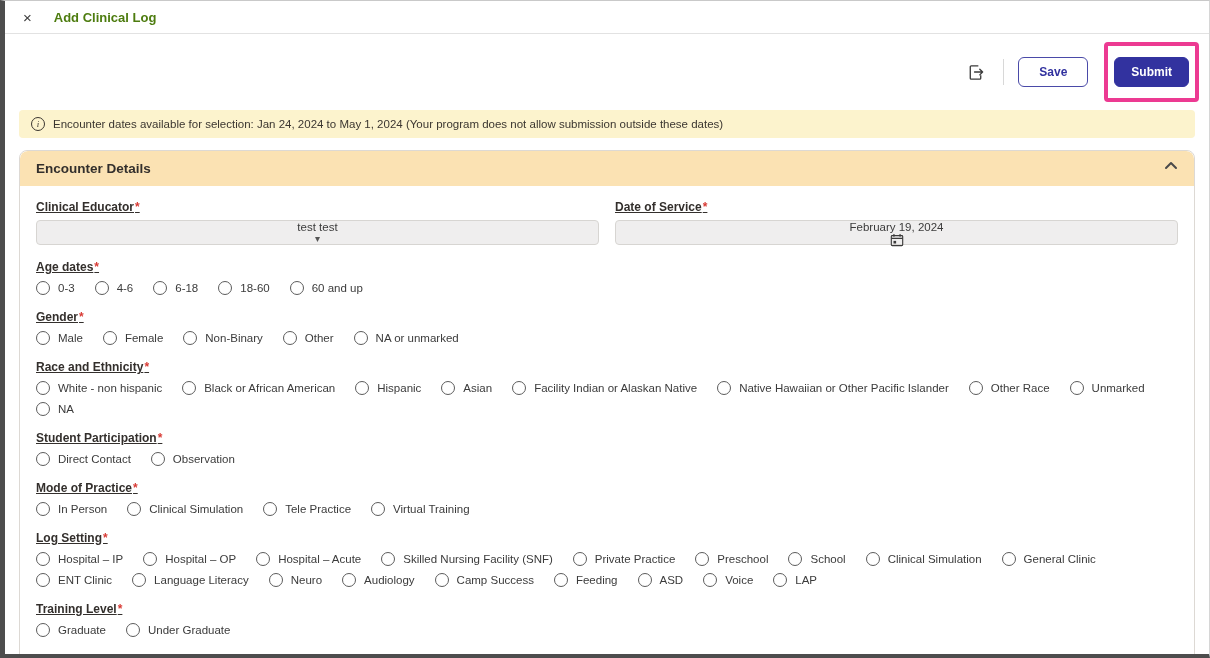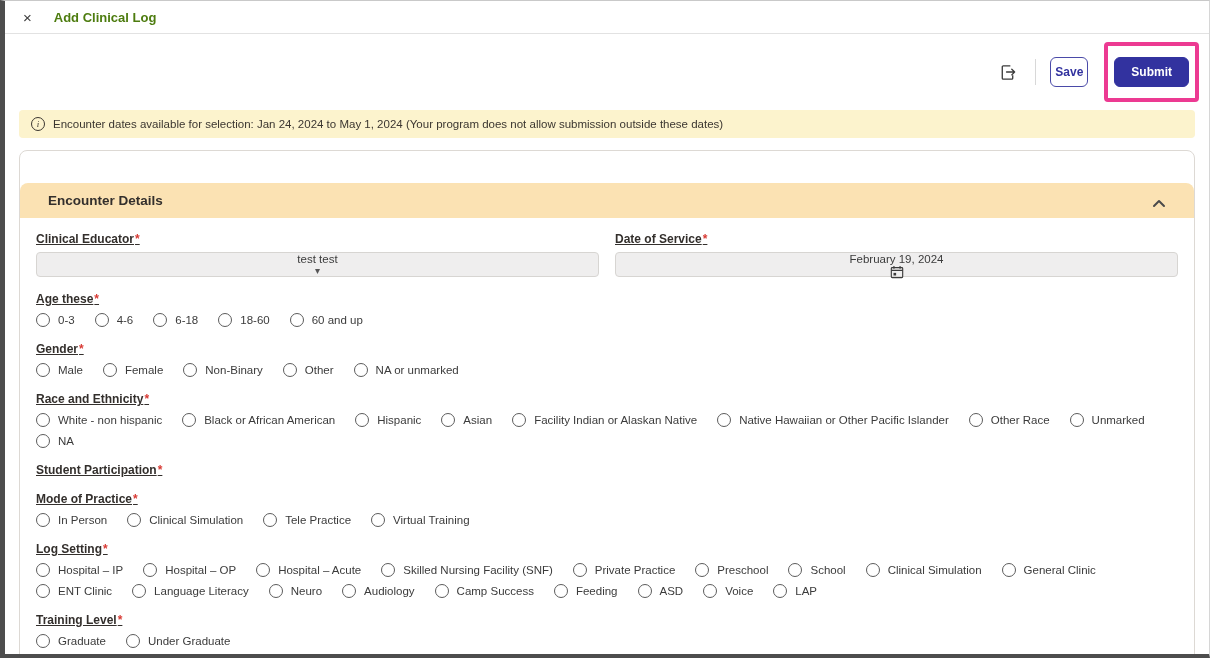--- a/index.html
+++ b/index.html
@@ -20,21 +20,21 @@
 
   
   .toolbar {
     display:flex; justify-content:flex-end; align-items:center;
     padding:8px 10px 4px 0; gap:14px;
   }
   .export-btn { display:flex; align-items:center; cursor:pointer; padding:4px; }
   .toolbar-divider { width:1px; height:26px; background:#d8d8d8; }
   .save-btn {
     background:#ffffff; border:1px solid #4a4aa8; color:#32329f;
-    font-weight:bold; font-size:12px; padding:7px 4px; border-radius:6px;
+    font-weight:bold; font-size:12px; padding:7px 20px; border-radius:6px;
     cursor:pointer; font-family:"Liberation Sans", sans-serif;
   }
   .submit-highlight {
     border:4px solid #ec3a92; border-radius:4px; padding:11px 6px; margin-left:2px;
   }
   .submit-btn {
     background:#32329f; border:1px solid #32329f; color:#ffffff;
     font-weight:bold; font-size:12px; padding:7px 16px; border-radius:6px;
     cursor:pointer; font-family:"Liberation Sans", sans-serif;
   }
@@ -51,23 +51,23 @@
     font-size:9px; font-style:italic; font-family:"Liberation Serif", serif;
     flex:0 0 auto; color:#3b3630;
   }
 
   
   .card {
     margin:12px 14px 0 14px; border:1px solid #ddd9d4; border-radius:8px;
     background:#fff; height:512px; overflow:hidden;
   }
   .card-header {
-    background:#fbe2b3; padding:10px 28px; display:flex;
-    justify-content:space-between; align-items:flex-end;
-    border-radius:8px 8px 0 0; cursor:pointer;margin-top:32px;
+    background:#fbe2b3; padding:10px 16px; display:flex;
+    justify-content:space-between; align-items:flex-start;
+    border-radius:8px 8px 0 0; cursor:pointer;
   }
   .card-header-title { font-size:13.5px; font-weight:bold; color:#332f2c; }
   .chevron-up { display:flex; align-items:center; }
 
   .card-body { padding:14px 16px 30px 16px; }
 
   .field-row { display:flex; gap:16px; }
   .field-col { flex:1 1 0; }
   .field-label { font-size:12px; font-weight:bold; color:#332f2c; margin-bottom:6px;text-decoration:underline; }
   .req { color:#d83a34; font-weight:bold; margin-left:1px; }
@@ -152,21 +152,21 @@
                 <rect x="4" y="9" width="3" height="3" fill="#3b3b3b" stroke="none"></rect>
               </svg>
             </span>
           </div>
         </div>
       </div>
 
       <div id="radio-groups">
   <div class="radio-group">
     <div class="field-label">
-      <span>Age these</span><span class="req">*</span>
+      <span>Age dates</span><span class="req">*</span>
     </div>
     <div class="radio-options">
               <span class="radio-option">
                 <span class="radio-circle"></span>
                 <span class="radio-label">0-3</span>
               </span>
               <span class="radio-option">
                 <span class="radio-circle"></span>
                 <span class="radio-label">4-6</span>
               </span>
@@ -254,20 +254,30 @@
                 <span class="radio-circle"></span>
                 <span class="radio-label">NA</span>
               </span>
             </div>
   </div>
 
   <div class="radio-group">
     <div class="field-label">
       <span>Student Participation</span><span class="req">*</span>
     </div>
+    <div class="radio-options">
+              <span class="radio-option">
+                <span class="radio-circle"></span>
+                <span class="radio-label">Direct Contact</span>
+              </span>
+              <span class="radio-option">
+                <span class="radio-circle"></span>
+                <span class="radio-label">Observation</span>
+              </span>
+            </div>
   </div>
 
   <div class="radio-group">
     <div class="field-label">
       <span>Mode of Practice</span><span class="req">*</span>
     </div>
     <div class="radio-options">
               <span class="radio-option">
                 <span class="radio-circle"></span>
                 <span class="radio-label">In Person</span>

